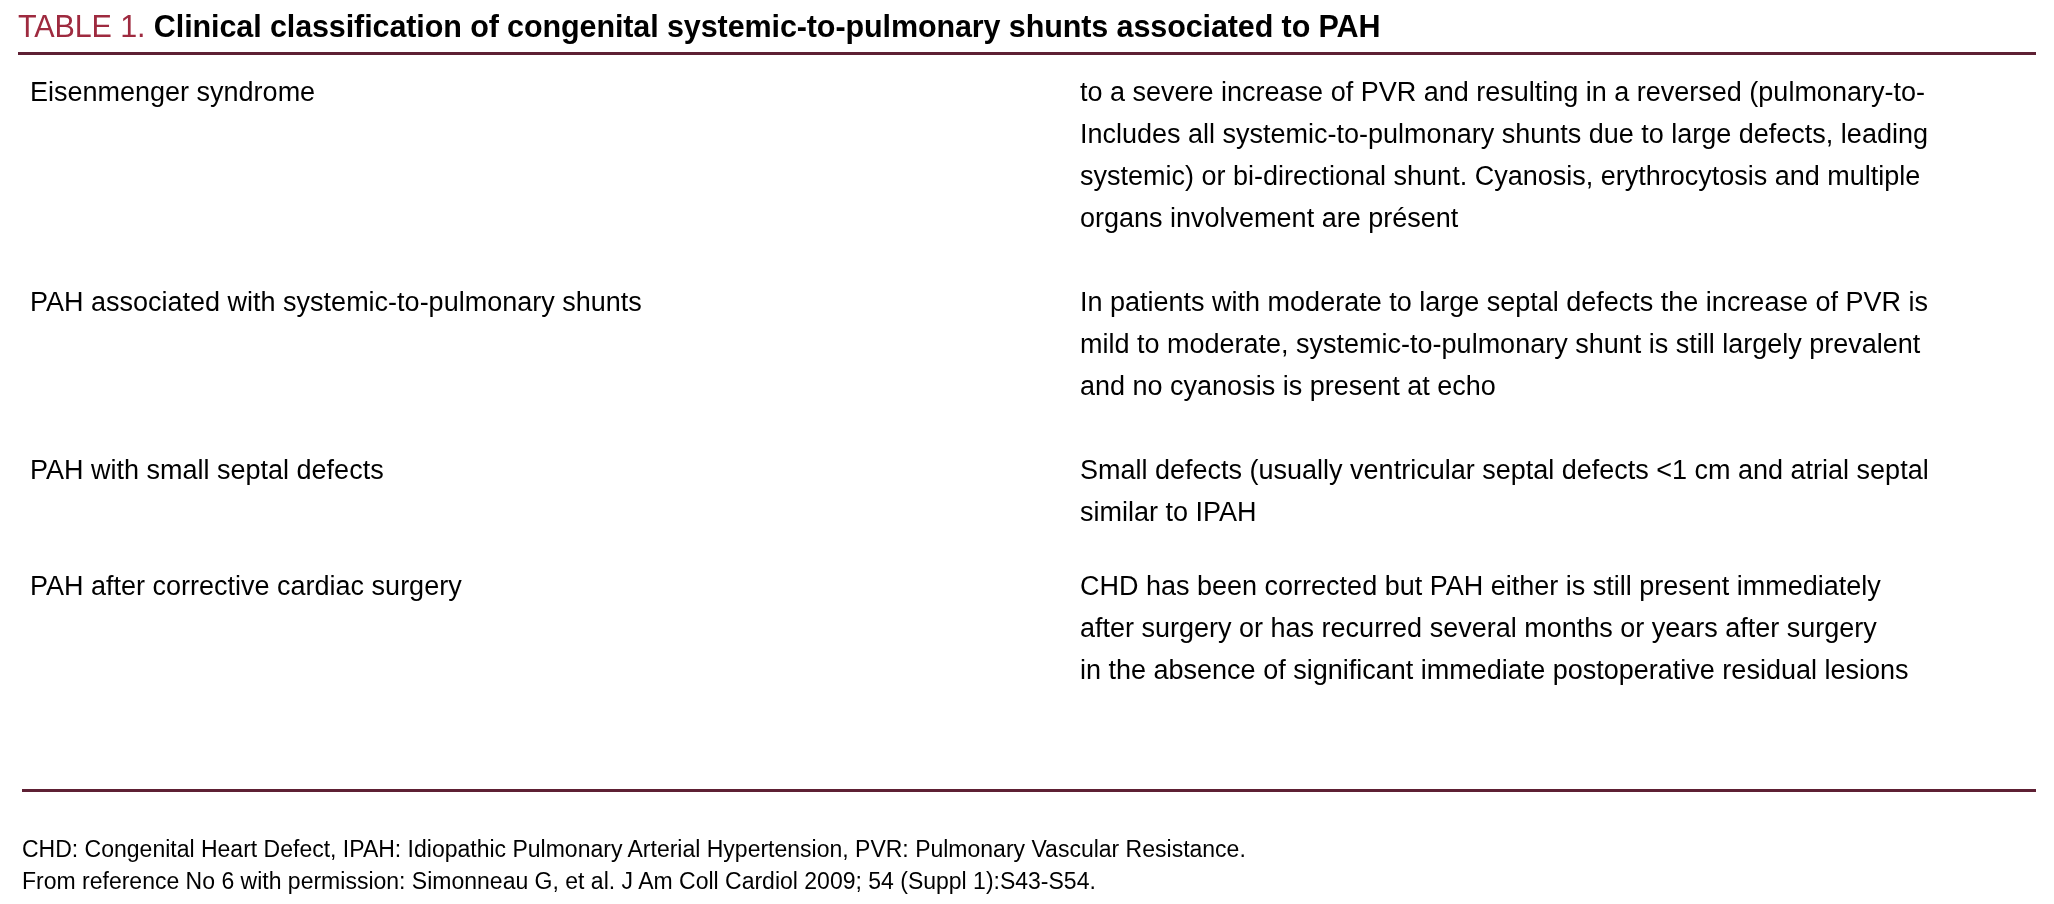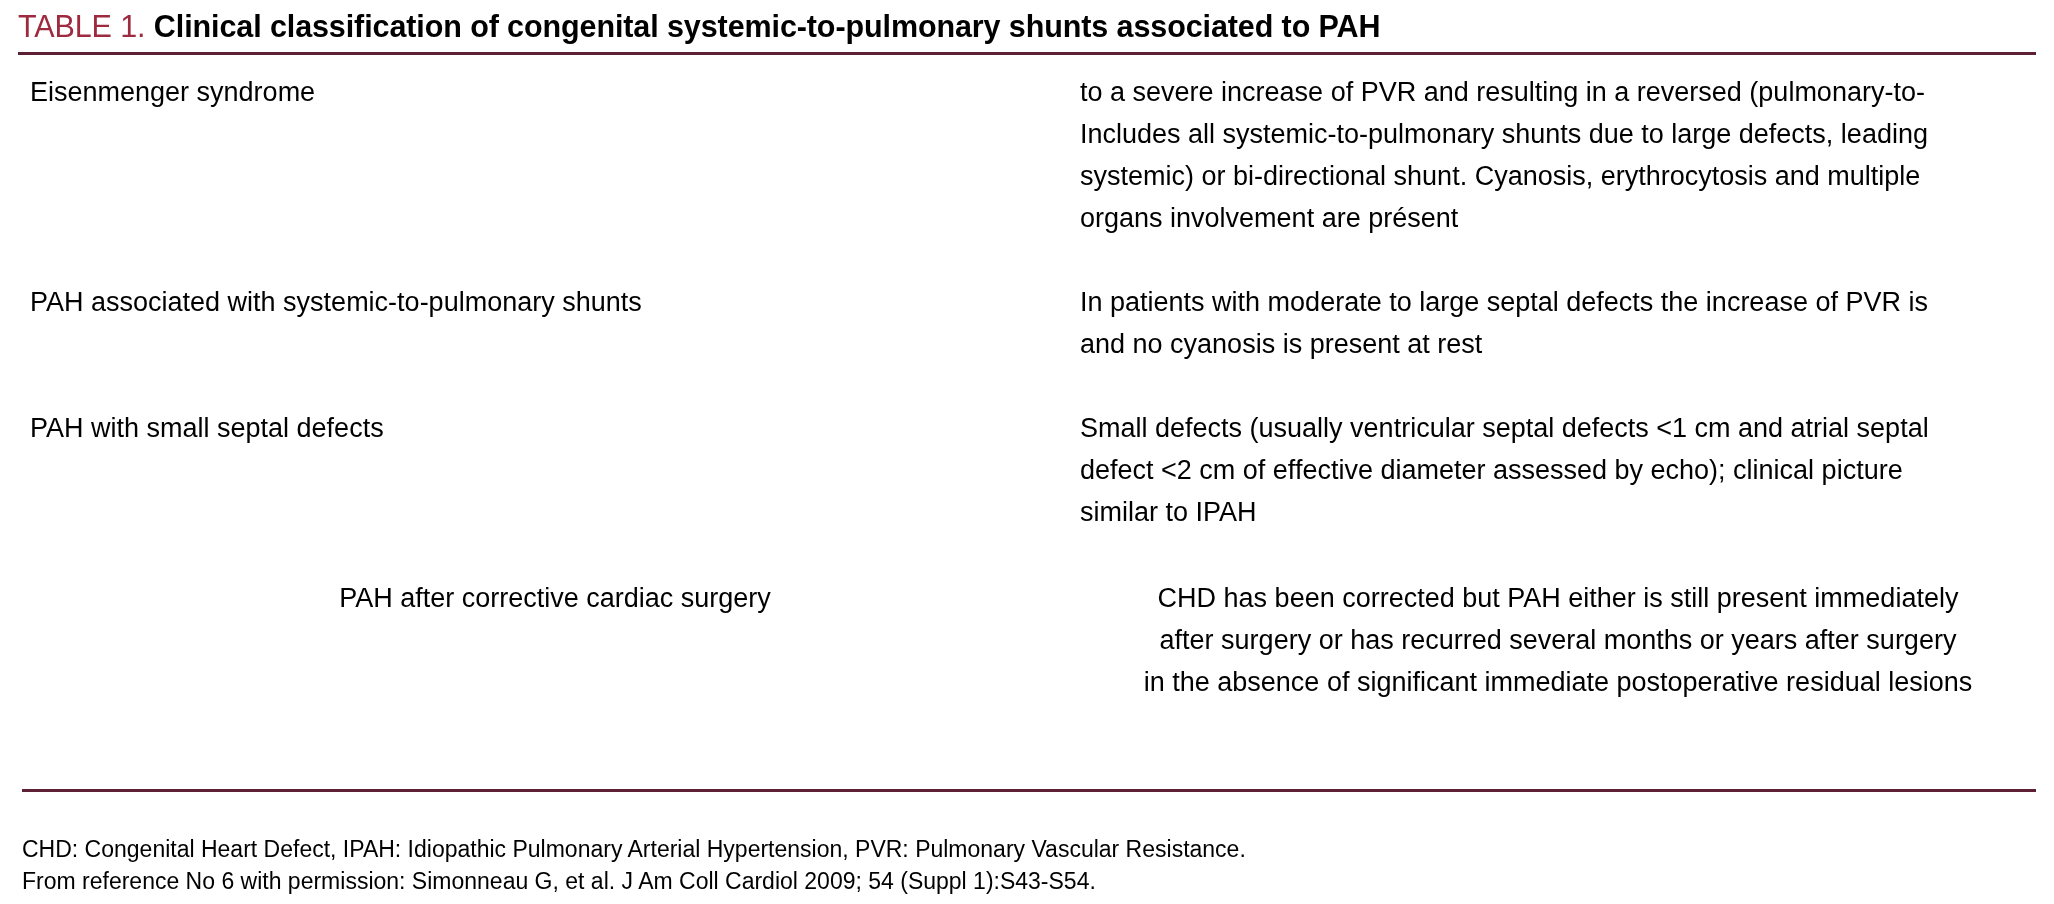--- a/index.html
+++ b/index.html
@@ -62,21 +62,21 @@
     margin-top: 16px;
     padding-left: 4px;
   }
   .trow {
     display: flex;
     align-items: flex-start;
   }
   .row-1 { }
   .row-2 { margin-top: 42px; justify-content: center; }
   .row-3 { margin-top: 42px; }
-  .row-4 { margin-top: 44px; text-align: center; }
+  .row-4 { margin-top: 32px; }
 
   .col-left {
     width: 1062px;
     flex: 0 0 1062px;
     font-size: 27px;
     line-height: 42px;
     white-space: nowrap;
     padding-left: 12px;
     box-sizing: border-box;
   }
@@ -125,29 +125,29 @@
         <span class="ln">Includes all systemic-to-pulmonary shunts due to large defects, leading</span>
         <span class="ln">systemic) or bi-directional shunt. Cyanosis, erythrocytosis and multiple</span>
         <span class="ln">organs involvement are présent</span>
       </div>
     </div>
 
     <div class="trow row-2">
       <div class="col-left">PAH associated with systemic-to-pulmonary shunts</div>
       <div class="col-right">
         <span class="ln">In patients with moderate to large septal defects the increase of PVR is</span>
-        <span class="ln">and no cyanosis is present at rest</span>
+        <span class="ln">mild to moderate, systemic-to-pulmonary shunt is still largely prevalent</span>
+        <span class="ln">and no cyanosis is present at echo</span>
       </div>
     </div>
 
     <div class="trow row-3">
       <div class="col-left">PAH with small septal defects</div>
       <div class="col-right">
         <span class="ln">Small defects (usually ventricular septal defects &lt;1 cm and atrial septal</span>
-        <span class="ln">defect &lt;2 cm of effective diameter assessed by echo); clinical picture</span>
         <span class="ln">similar to IPAH</span>
       </div>
     </div>
 
     <div class="trow row-4">
       <div class="col-left">PAH after corrective cardiac surgery</div>
       <div class="col-right">
         <span class="ln">CHD has been corrected but PAH either is still present immediately</span>
         <span class="ln">after surgery or has recurred several months or years after surgery</span>
         <span class="ln">in the absence of significant immediate postoperative residual lesions</span>

